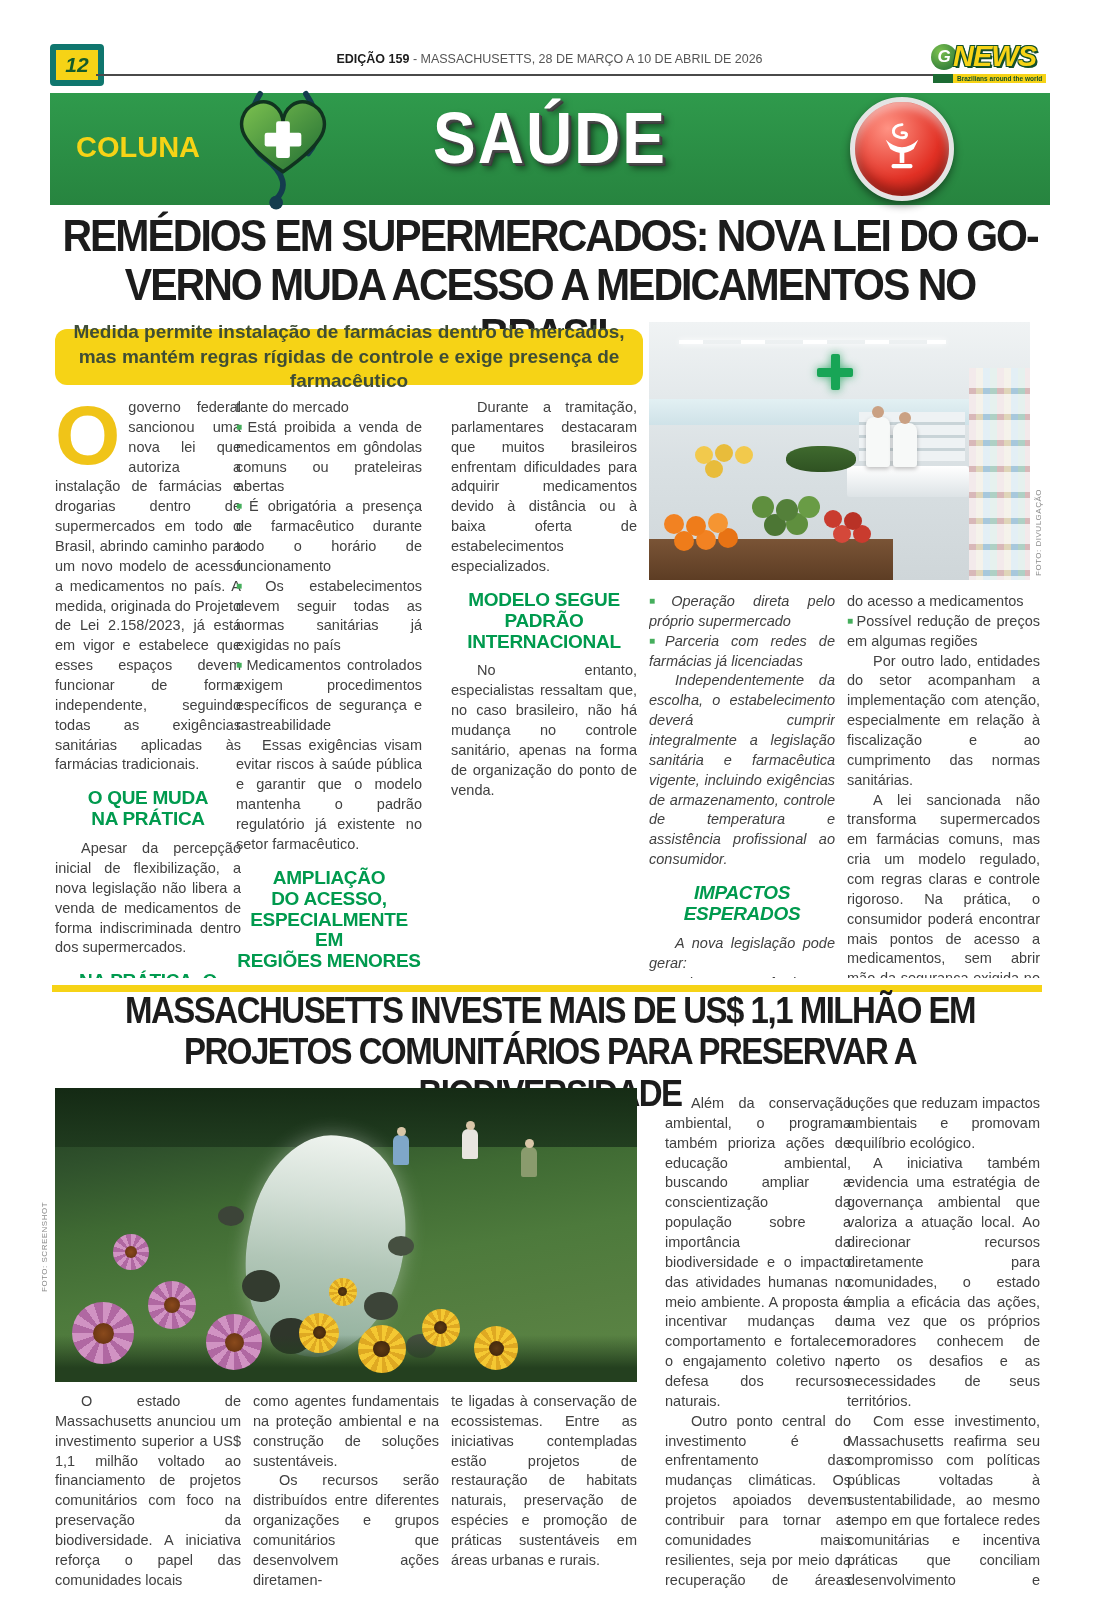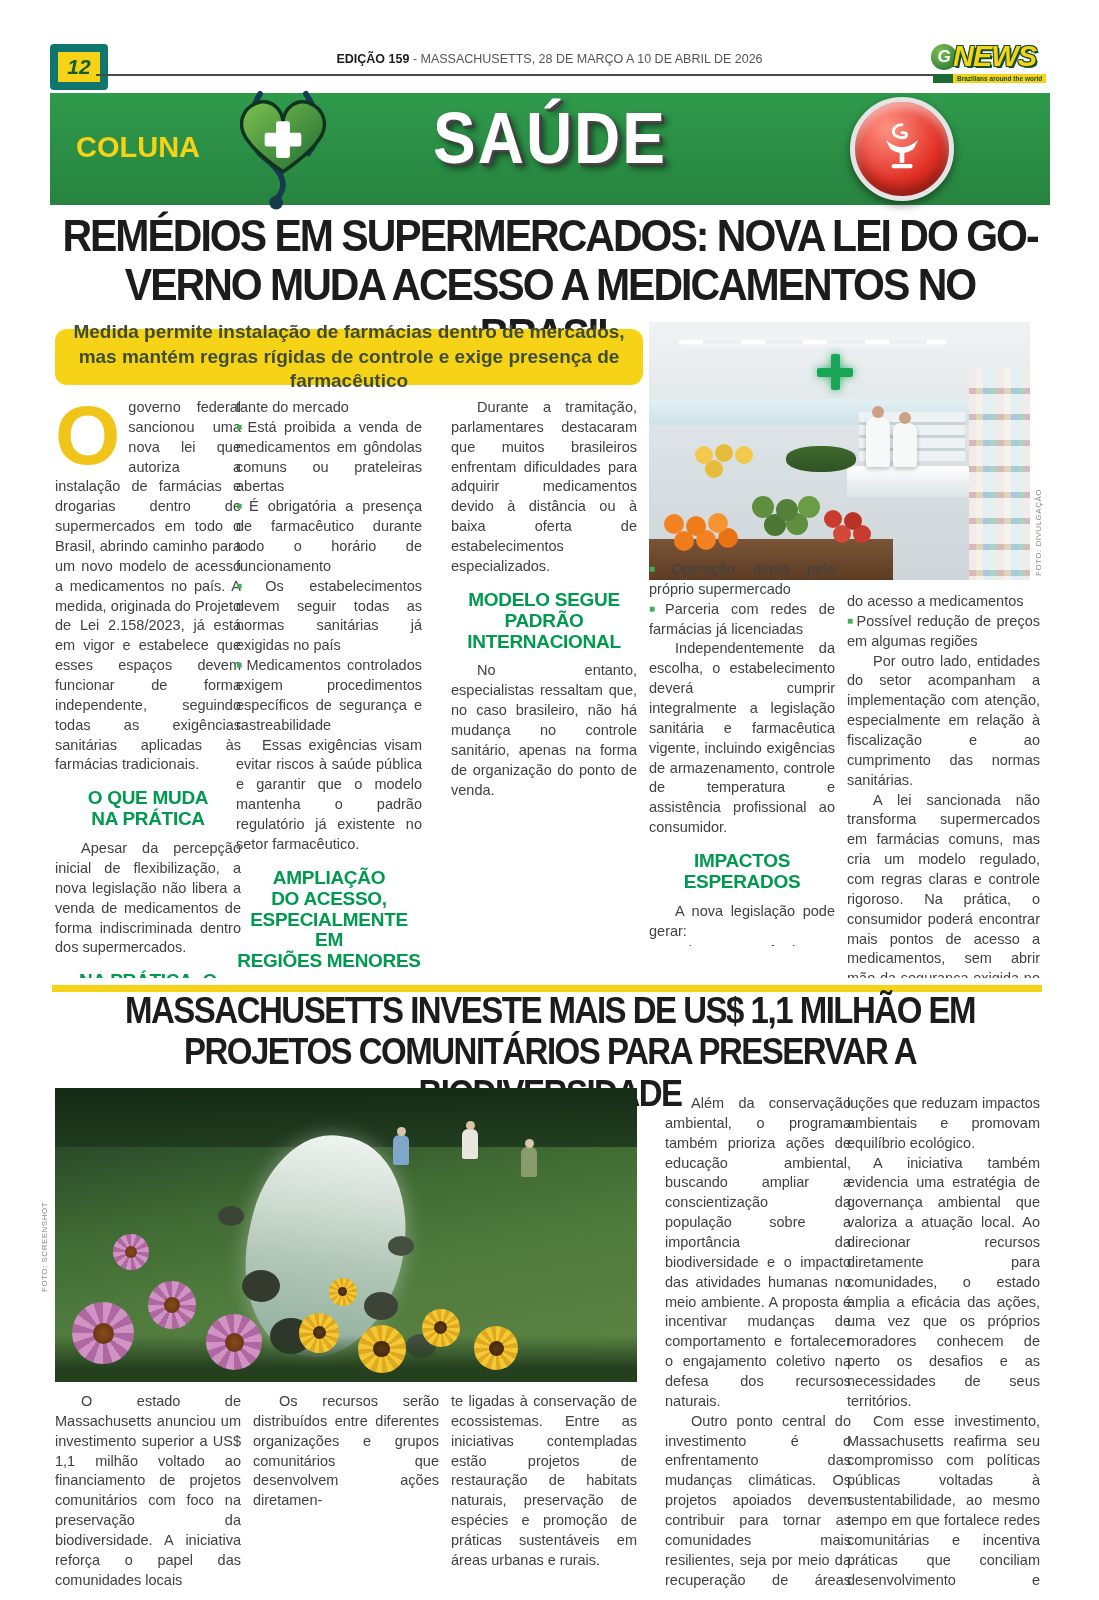--- a/index.html
+++ b/index.html
@@ -1,21 +1,21 @@
 <!DOCTYPE html>
 <html lang="pt-BR"><head>
 <meta charset="utf-8">
 <style>
   html,body{margin:0;padding:0;background:#ffffff;}
   .page{position:relative;width:1099px;height:1600px;background:#fff;overflow:hidden;
         font-family:"Liberation Sans",sans-serif;color:#414141;}
 
   
   .pagenum{position:absolute;left:50px;top:44px;width:42px;height:30px;background:#f6d316;
-           border:8px solid #0f766e;border-radius:4px;color:#155c2a;font-weight:900;font-style:italic;
+           border:6px solid #0f766e;border-radius:4px;color:#155c2a;font-weight:900;font-style:italic;
            font-size:21px;display:flex;align-items:center;justify-content:center;}
   .edition{position:absolute;left:0;top:52px;width:100%;text-align:center;font-size:12.5px;color:#555;}
   .edition b{color:#1c1c1c;}
   .rule{position:absolute;left:96px;top:74px;width:930px;height:2px;background:#4a4a4a;}
   .logo{position:absolute;left:931px;top:40px;width:130px;}
   .logo-row{display:flex;align-items:center;}
   .logo-g{width:26px;height:26px;border-radius:50%;background:radial-gradient(circle at 35% 30%,#7cc14f,#1d6b33);
           color:#fff;font-weight:900;font-style:italic;font-size:17px;display:flex;align-items:center;justify-content:center;}
   .logo-news{font-size:29px;font-weight:900;font-style:italic;letter-spacing:-1px;color:#f6d316;margin-left:-4px;
              text-shadow:1px 1px 0 #14502a,-1px 1px 0 #14502a,1px -1px 0 #14502a,-1px -1px 0 #14502a,2px 2px 0 #14502a;}
@@ -56,21 +56,21 @@
   .col p.p{text-indent:1.8em;}
   .col p.cont{text-indent:0;}
   .col p.bullet::before{content:"■";color:#45ae5c;font-size:10px;vertical-align:2px;margin-right:2px;}
   .subhead{margin:13px 0 9px;text-align:center;color:#009a4e;font-size:19px;line-height:1.1;font-weight:800;letter-spacing:-0.3px;}
   .drop{text-indent:0;}
   .dropcap{float:left;font-size:84px;line-height:64px;font-weight:900;color:#f0c418;margin:5px 8px 0 0;}
 
   .c1{left:55px;top:398px;width:186px;height:580px;}
   .c2{left:236px;top:398px;width:186px;height:580px;}
   .c3{left:451px;top:398px;width:186px;height:580px;}
-  .c4{left:649px;top:560px;width:186px;height:386px;}
+  .c4{left:649px;top:592px;width:186px;height:386px;font-style:italic;}
   .c5{left:847px;top:592px;width:193px;height:386px;}
   .d1{left:55px;top:1392px;width:186px;height:198px;}
   .d2{left:253px;top:1392px;width:186px;height:198px;}
   .d3{left:451px;top:1392px;width:186px;height:198px;}
   .d4{left:665px;top:1094px;width:186px;height:496px;}
   .d5{left:847px;top:1094px;width:193px;height:496px;}
 
   
   .credit{position:absolute;writing-mode:vertical-rl;transform:rotate(180deg);font-size:8px;color:#8a8a8a;letter-spacing:.5px;}
   .credit1{left:1034px;top:326px;height:250px;}
@@ -269,20 +269,21 @@
     <div class="flower sf sf2"></div>
     <div class="flower sf sf3"></div>
     <div class="flower sf sf4"></div>
   </div>
   <div class="credit credit2">FOTO: SCREENSHOT</div>
 
   <div class="col d1">
       <p class="p">O estado de Massachusetts anunciou um investimento superior a US$ 1,1 milhão voltado ao financiamento de projetos comunitários com foco na preservação da biodiversidade. A iniciativa reforça o papel das comunidades locais</p>
     </div>
   <div class="col d2">
+      <p class="cont">como agentes fundamentais na proteção ambiental e na construção de soluções sustentáveis.</p>
       <p class="p">Os recursos serão distribuídos entre diferentes organizações e grupos comunitários que desenvolvem ações diretamen-</p>
     </div>
   <div class="col d3">
       <p class="cont">te ligadas à conservação de ecossistemas. Entre as iniciativas contempladas estão projetos de restauração de habitats naturais, preservação de espécies e promoção de práticas sustentáveis em áreas urbanas e rurais.</p>
     </div>
   <div class="col d4">
       <p class="p">Além da conservação ambiental, o programa também prioriza ações de educação ambiental, buscando ampliar a conscientização da população sobre a importância da biodiversidade e o impacto das atividades humanas no meio ambiente. A proposta é incentivar mudanças de comportamento e fortalecer o engajamento coletivo na defesa dos recursos naturais.</p>
       <p class="p">Outro ponto central do investimento é o enfrentamento das mudanças climáticas. Os projetos apoiados devem contribuir para tornar as comunidades mais resilientes, seja por meio da recuperação de áreas degradadas, seja pela implementação de so-</p>
     </div>
   <div class="col d5">

